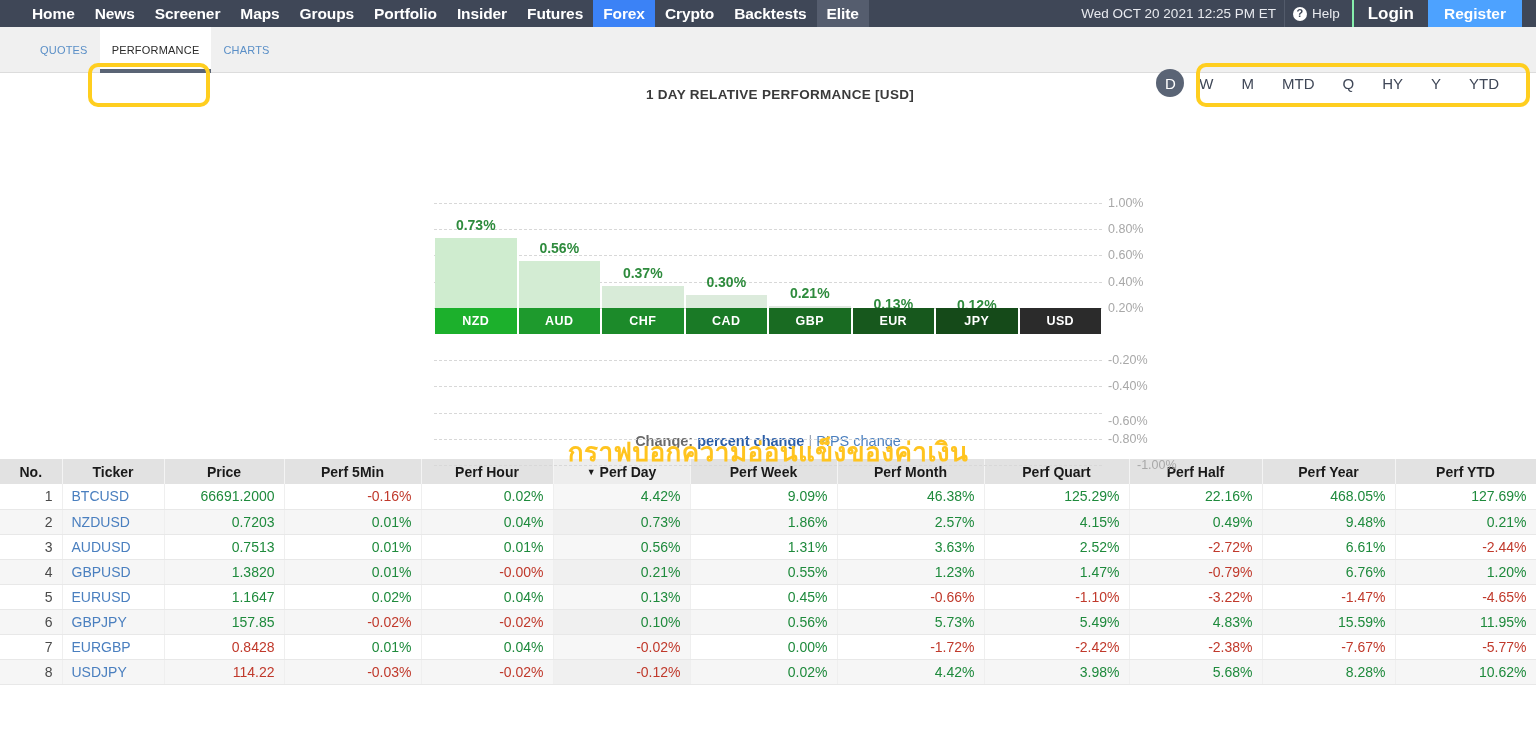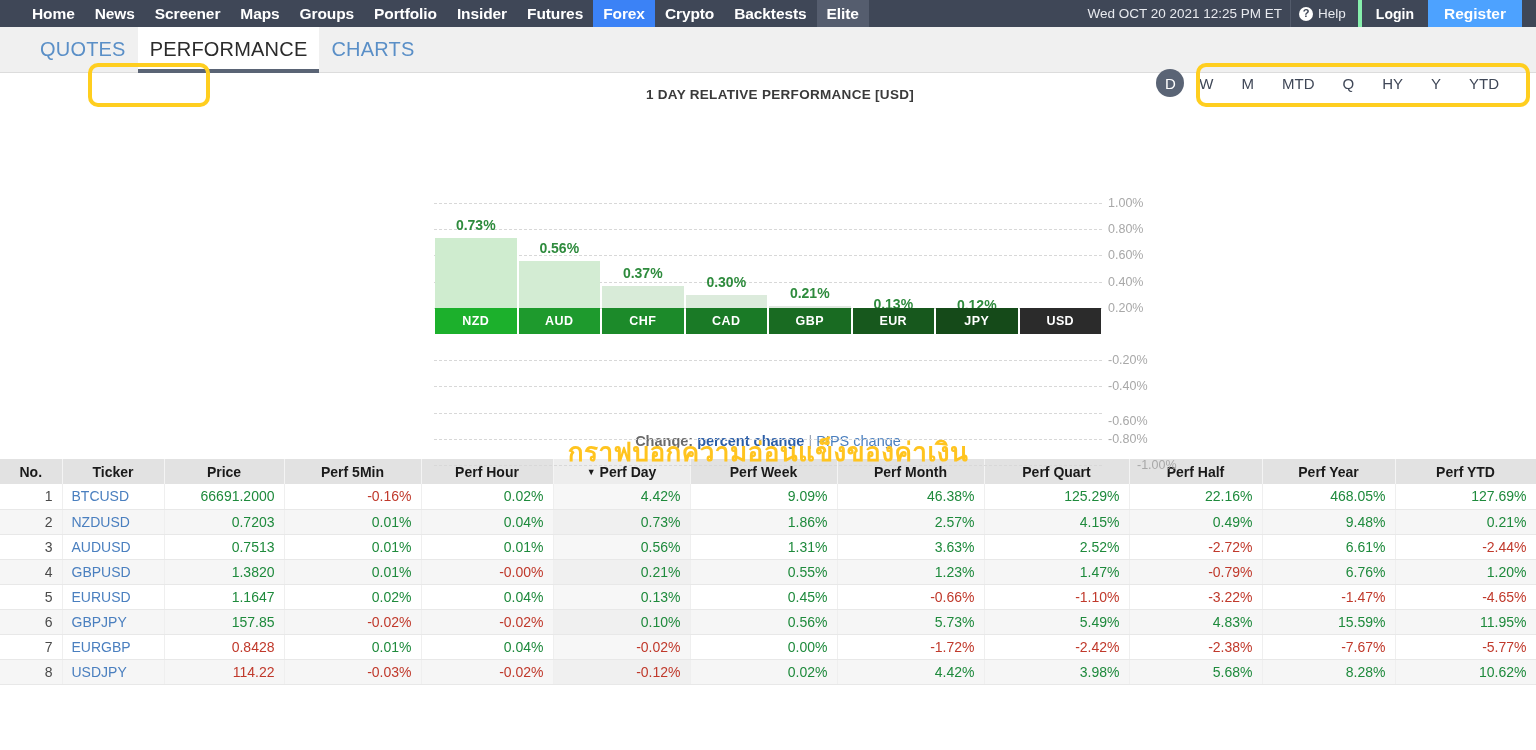--- a/index.html
+++ b/index.html
@@ -49,44 +49,44 @@
     border-left: 1px solid #535b6b;
   }
   .help-dot {
     width: 14px; height: 14px; border-radius: 50%;
     background: #ffffff; color: #3f4757;
     font-size: 11px; font-weight: bold;
     display: flex; align-items: center; justify-content: center;
     line-height: 1;
   }
   .nav-login {
-    color: #ffffff; font-size: 14px; font-weight: bold;
+    color: #ffffff; font-size: 17px; font-weight: bold;
     display: flex; align-items: center; padding: 12px 14px;
-    border-left: 4px solid #86efac;
+    border-left: 2px solid #86efac;
   }
   .nav-register {
     color: #ffffff; font-size: 15.5px; font-weight: bold;
     display: flex; align-items: center; padding: 0 16px;
     background: #4da2ff;
   }
   .nav-tail { width: 14px; background: #3f4757; }
 
   
   #subbar {
     height: 46px;
     background: #f0f0f0;
     border-bottom: 1px solid #dcdcdc;
     display: flex;
     align-items: center;
     position: relative;
   }
   .subtabs { display: flex; align-items: stretch; height: 46px; padding-left: 28px; }
   .subtab {
     display: flex; align-items: center;
-    font-size: 20px;
+    font-size: 11px;
     color: #5a8fc7;
     padding: 0 12px;
     letter-spacing: 0.2px;
     position: relative;
   }
   .subtab.sel {
     color: #2b2b2b;
     background: #ffffff;
   }
   .subtab.sel::after {

